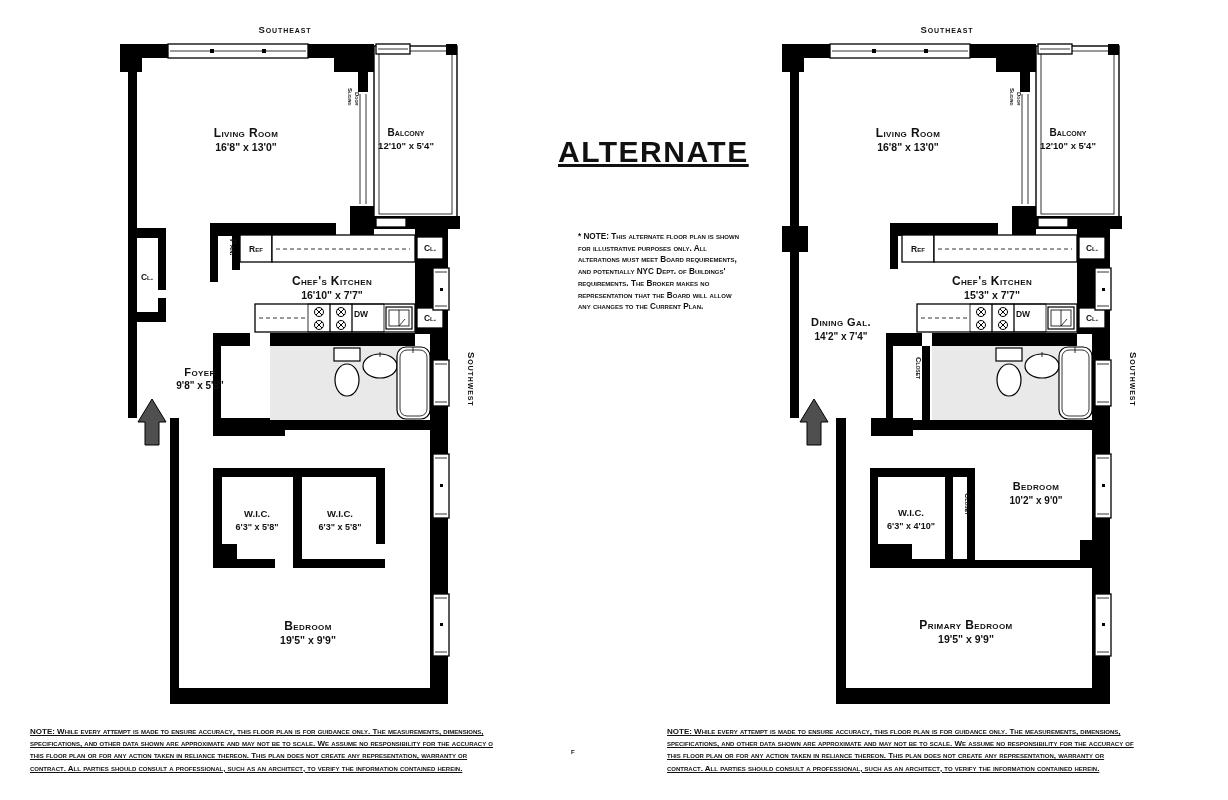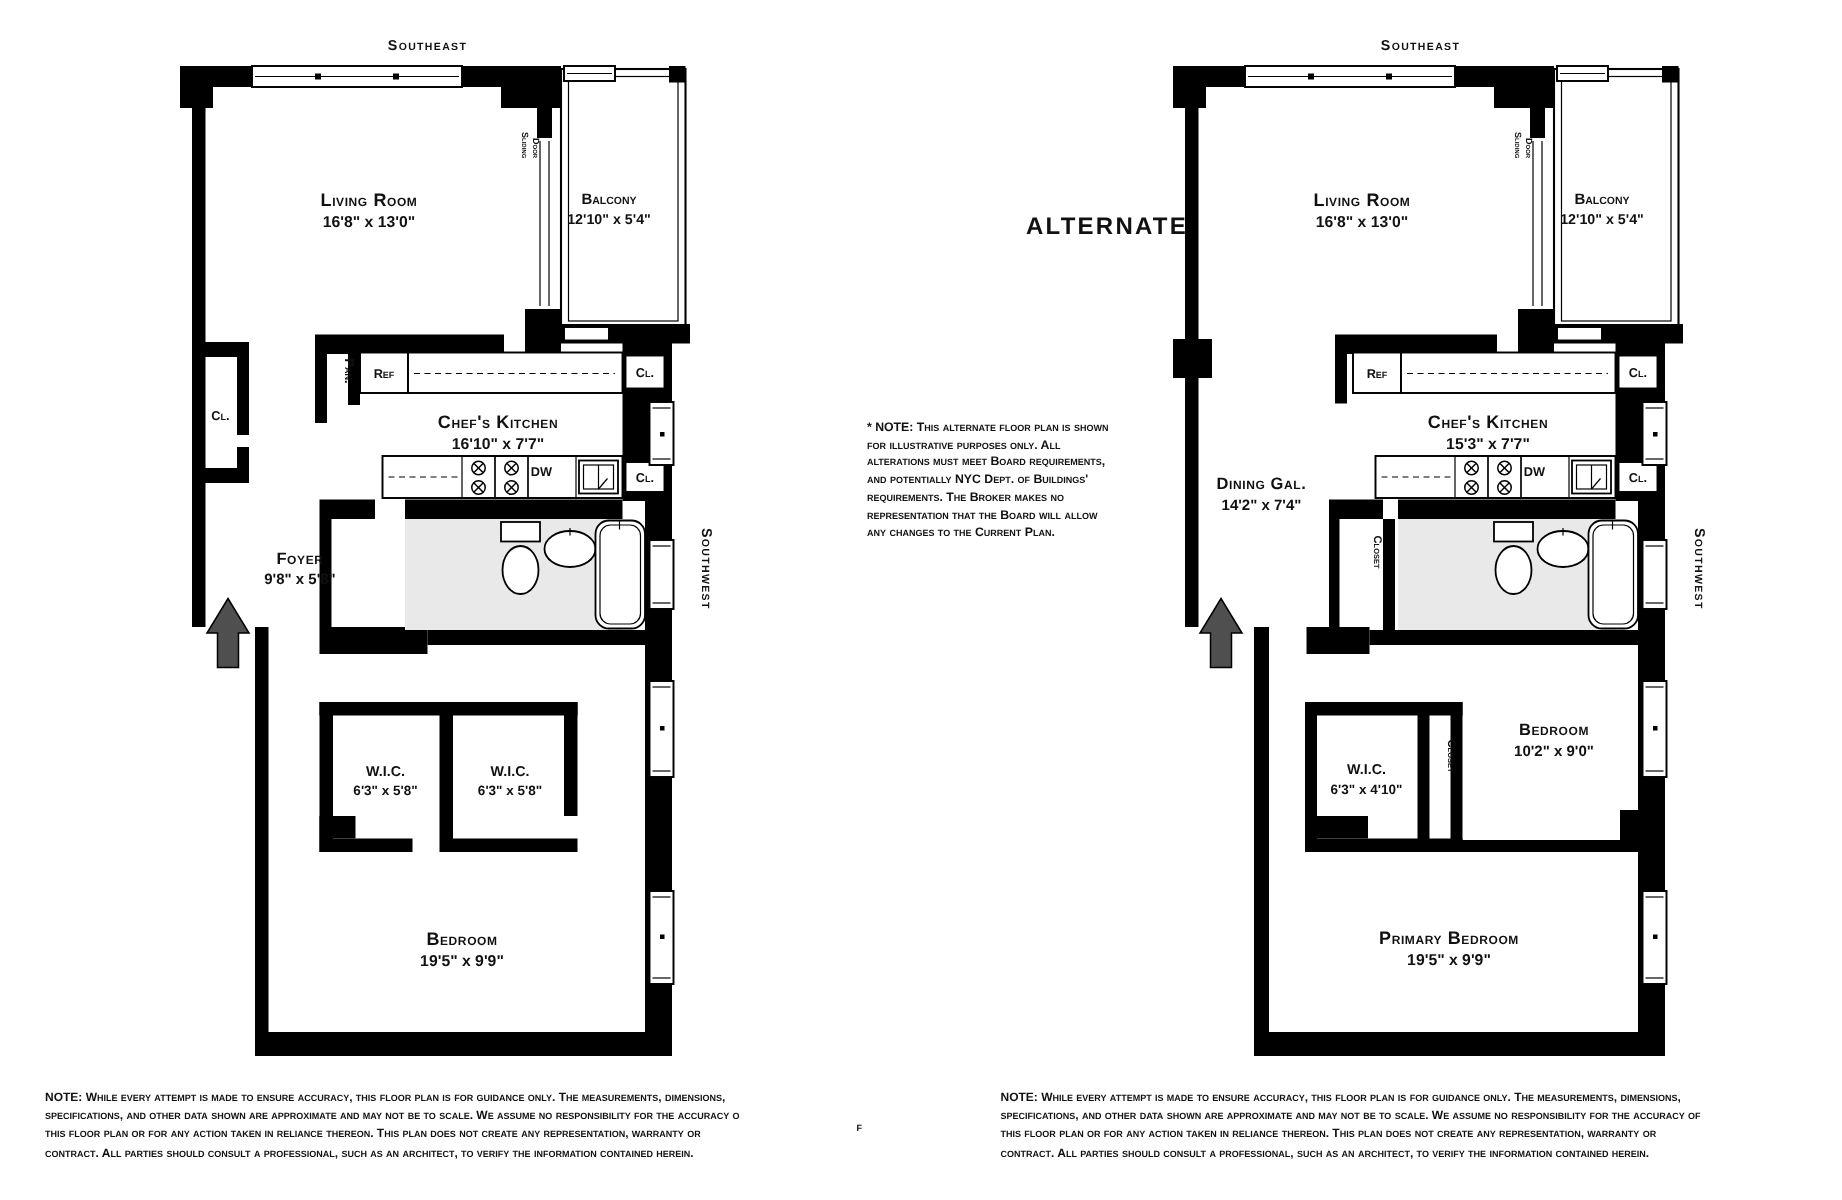--- a/index.html
+++ b/index.html
@@ -15,27 +15,27 @@
   svg .gray{fill:#e9e9e9;}
   svg .fix{fill:#fff;stroke:#000;stroke-width:1.2px;}
   svg text{fill:#111;font-family:"Liberation Sans",sans-serif;font-weight:bold;
            font-variant:small-caps;text-anchor:middle;}
   svg .t-room{font-size:12px;letter-spacing:0.4px;}
   svg .t-dim{font-size:10.5px;font-variant:normal;}
   svg .t-sm{font-size:8.5px;}
   svg .t-compass{font-size:9.5px;letter-spacing:0.9px;}
   svg .t-rot{text-anchor:start;}
   svg .t-tiny{font-size:6px;text-anchor:start;}
-  .title{position:absolute;left:558px;top:137px;width:234px;text-align:right;
-         font-size:16px;line-height:29px;font-weight:bold;letter-spacing:1.5px;}
+  .title{position:absolute;left:558px;top:137px;width:234px;text-align:left;
+         font-size:30px;line-height:29px;font-weight:bold;letter-spacing:1.5px;text-decoration:underline;}
   .center-note{position:absolute;left:578px;top:231px;width:215px;font-size:8.2px;
-         line-height:11.7px;font-weight:bold;font-variant:small-caps;white-space:pre-line;margin-top:48px;}
+         line-height:11.7px;font-weight:bold;font-variant:small-caps;white-space:pre-line;}
   .disclaimer{position:absolute;top:726px;width:560px;font-size:8px;line-height:12.2px;
          font-weight:bold;font-variant:small-caps;}
-  .disclaimer div{white-space:nowrap;}
+  .disclaimer div{white-space:nowrap;text-decoration:underline;}
   #disc-left{left:30px;}
   #disc-right{left:667px;}
   .stray{position:absolute;left:571px;top:747px;font-size:8px;font-weight:bold;font-variant:small-caps;}
 </style>
 </head>
 <body>
 
 <div class="plan" id="plan-left-wrap">
 <svg width="370" height="700" viewBox="0 0 370 700">
 

